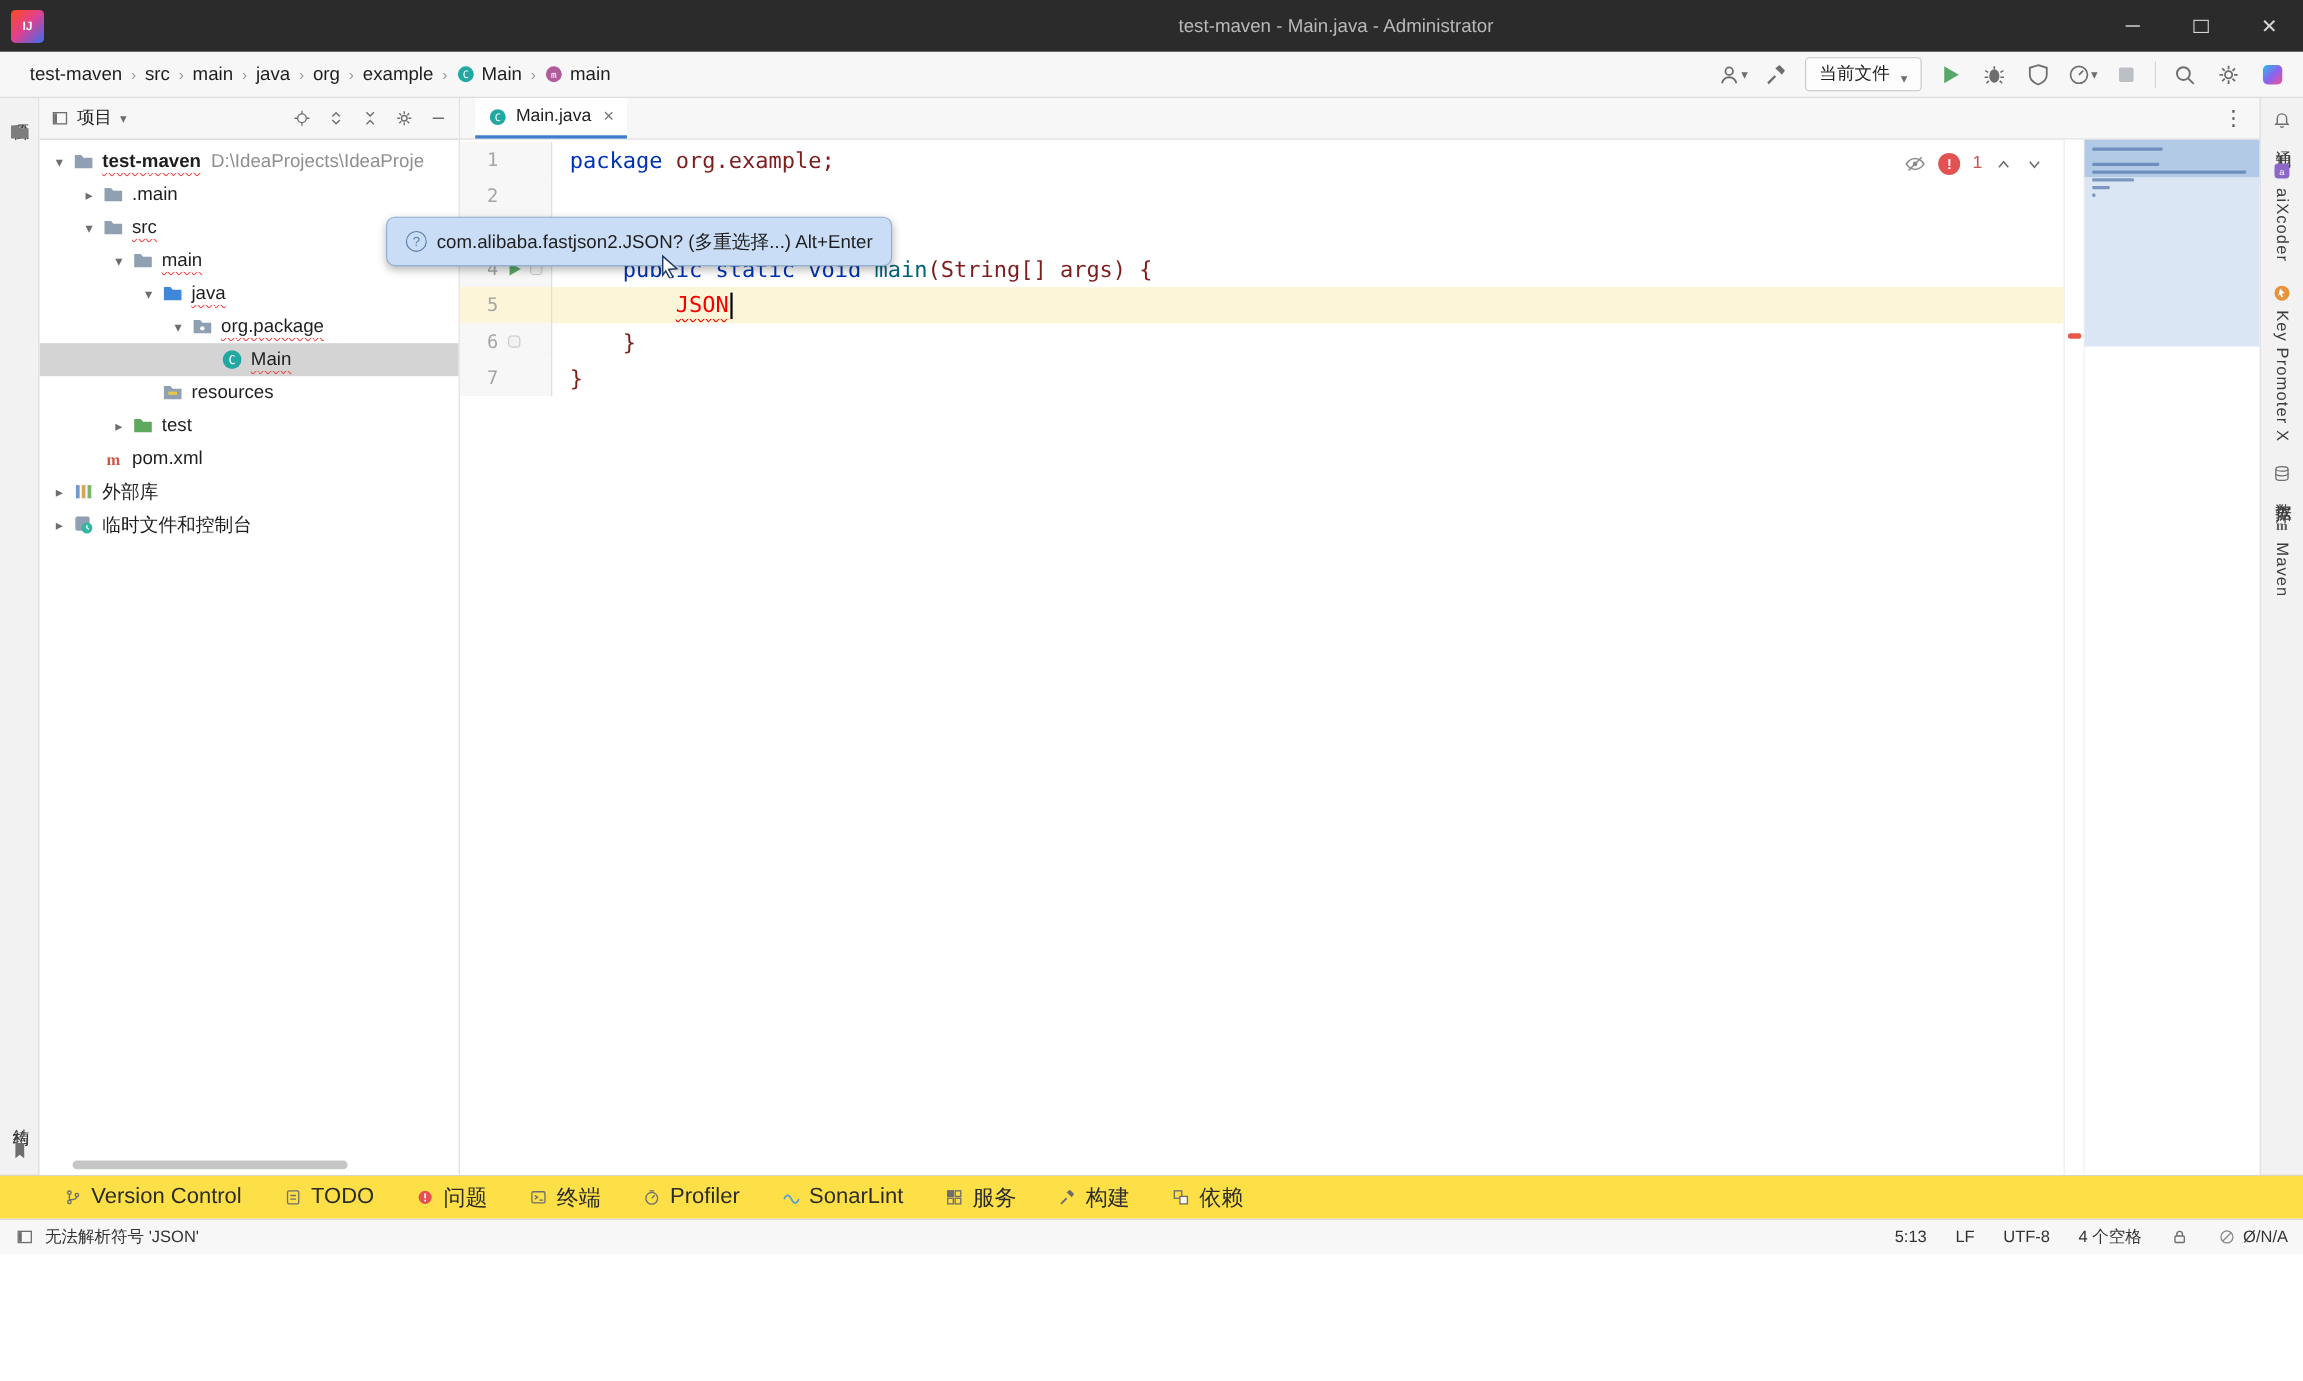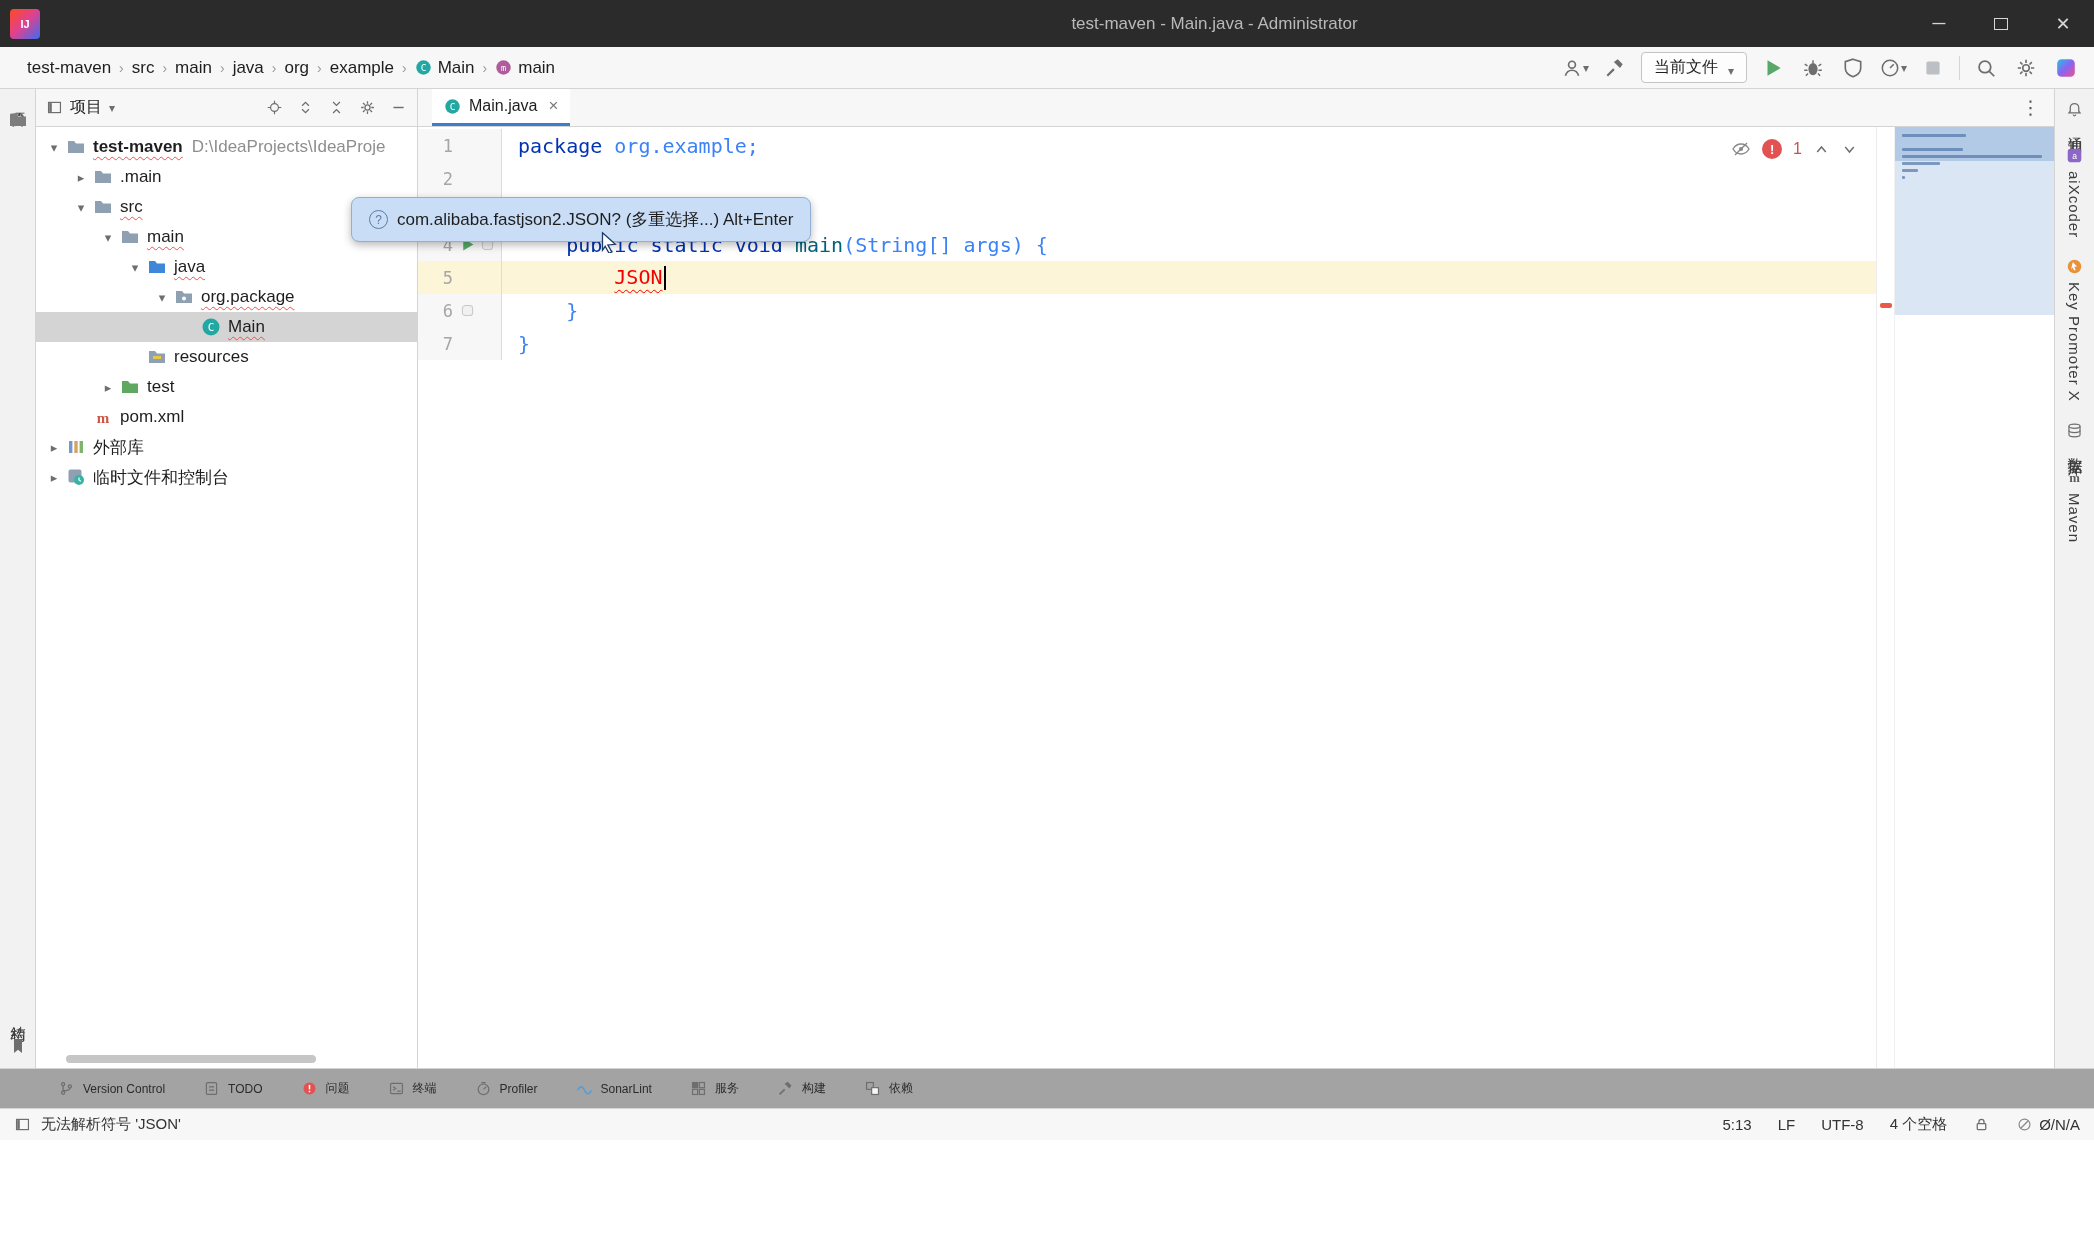--- a/index.html
+++ b/index.html
@@ -62,41 +62,41 @@
   .code{flex:1;padding-top:2px;min-width:0;font-family:"DejaVu Sans Mono",monospace;font-size:20px}
   .cline{height:33px;display:flex;align-items:center}
   .cline.current{background:#fcf5d7}
   .gut{flex:0 0 84px;display:flex;align-items:center;height:100%;background:#f7f7f7;border-right:1px solid #dcdcdc;padding:0 0 0 6px}
   .cline.current .gut{background:#fcf5d7}
   .lnum{flex:1;text-align:right;color:#a6a6a6;font-size:17px}
   .gicons{flex:0 0 48px;display:flex;align-items:center;gap:3px;padding-left:6px}
   .ctext{white-space:pre;padding-left:16px}
   .tk-kw{color:#0033b3}
   .tk-fn{color:#00627a}
-  .tk-pl{color:#3b82f6}
+  .tk-pl{color:#7f1d1d}
   .tk-err{color:#f50000;text-decoration:underline wavy #f50000 1px;text-underline-offset:5px}
   .caret{display:inline-block;width:2px;height:24px;background:#000;vertical-align:middle;margin-left:1px}
   .stripe{flex:0 0 18px;border-left:1px solid #ececec;position:relative;background:#fff}
   .stripe-mark{position:absolute;left:3px;top:176px;width:12px;height:5px;border-radius:2px;background:#e9594a}
   .minimap{flex:0 0 160px;position:relative;border-left:1px solid #f0f0f0;background:#fff}
   .mm-viewport{position:absolute;top:0;left:0;right:0;height:188px;background:rgba(148,181,221,.34)}
   .mm-topband{position:absolute;top:0;left:0;right:0;height:34px;background:rgba(116,158,210,.38)}
   .mm-lines{position:absolute;top:7px;left:7px;right:7px}
   .mm-line{height:3px;margin-bottom:4px;background:#4a6fa5;opacity:.65;border-radius:1px}
   .inspect{position:absolute;top:12px;right:196px;display:flex;align-items:center;gap:11px;color:#555}
   .err-badge{width:20px;height:20px;border-radius:50%;background:#e35252;color:#fff;display:flex;align-items:center;justify-content:center;font-size:13px;font-weight:bold}
   .err-count{color:#c75450;font-size:16px}
 
   
   .hint{position:absolute;left:351px;top:197px;height:45px;display:flex;align-items:center;gap:9px;padding:0 17px;background:#c9ddf6;border:1px solid #8fafd4;border-radius:8px;box-shadow:0 3px 8px rgba(0,0,0,.28);font-size:17px;z-index:6;white-space:nowrap}
   .qcircle{width:19px;height:19px;border-radius:50%;border:1.5px solid #5a7da6;color:#5a7da6;display:flex;align-items:center;justify-content:center;font-size:12px;flex:0 0 19px}
   .mouse{position:absolute;left:597px;top:231px;width:22px;height:22px;z-index:7}
 
   
-  .btoolbar{flex:0 0 40px;background:#a3a3a3;border-top:1px solid #d4d4d4;display:flex;align-items:center;padding-left:58px;gap:38px;font-size:12px;color:#2b2b2b}
+  .btoolbar{flex:0 0 40px;background:#fde047;border-top:1px solid #d4d4d4;display:flex;align-items:center;padding-left:58px;gap:38px;font-size:20px;color:#2b2b2b}
   .bt-item{display:flex;align-items:center;gap:8px;white-space:nowrap}
   .statusbar{flex:0 0 32px;background:#f7f7f7;border-top:1px solid #d4d4d4;display:flex;align-items:center;padding:0 14px;font-size:15px;color:#333}
   .sb-msg{margin-left:10px}
   .sb-right{margin-left:auto;display:flex;align-items:center;gap:26px}
   .sb-item{display:flex;align-items:center;gap:6px}
 
   
   .ic{display:inline-flex;width:20px;height:20px;flex:0 0 auto}
   .ic svg{width:100%;height:100%}
   .ic.sm{width:17px;height:17px}

